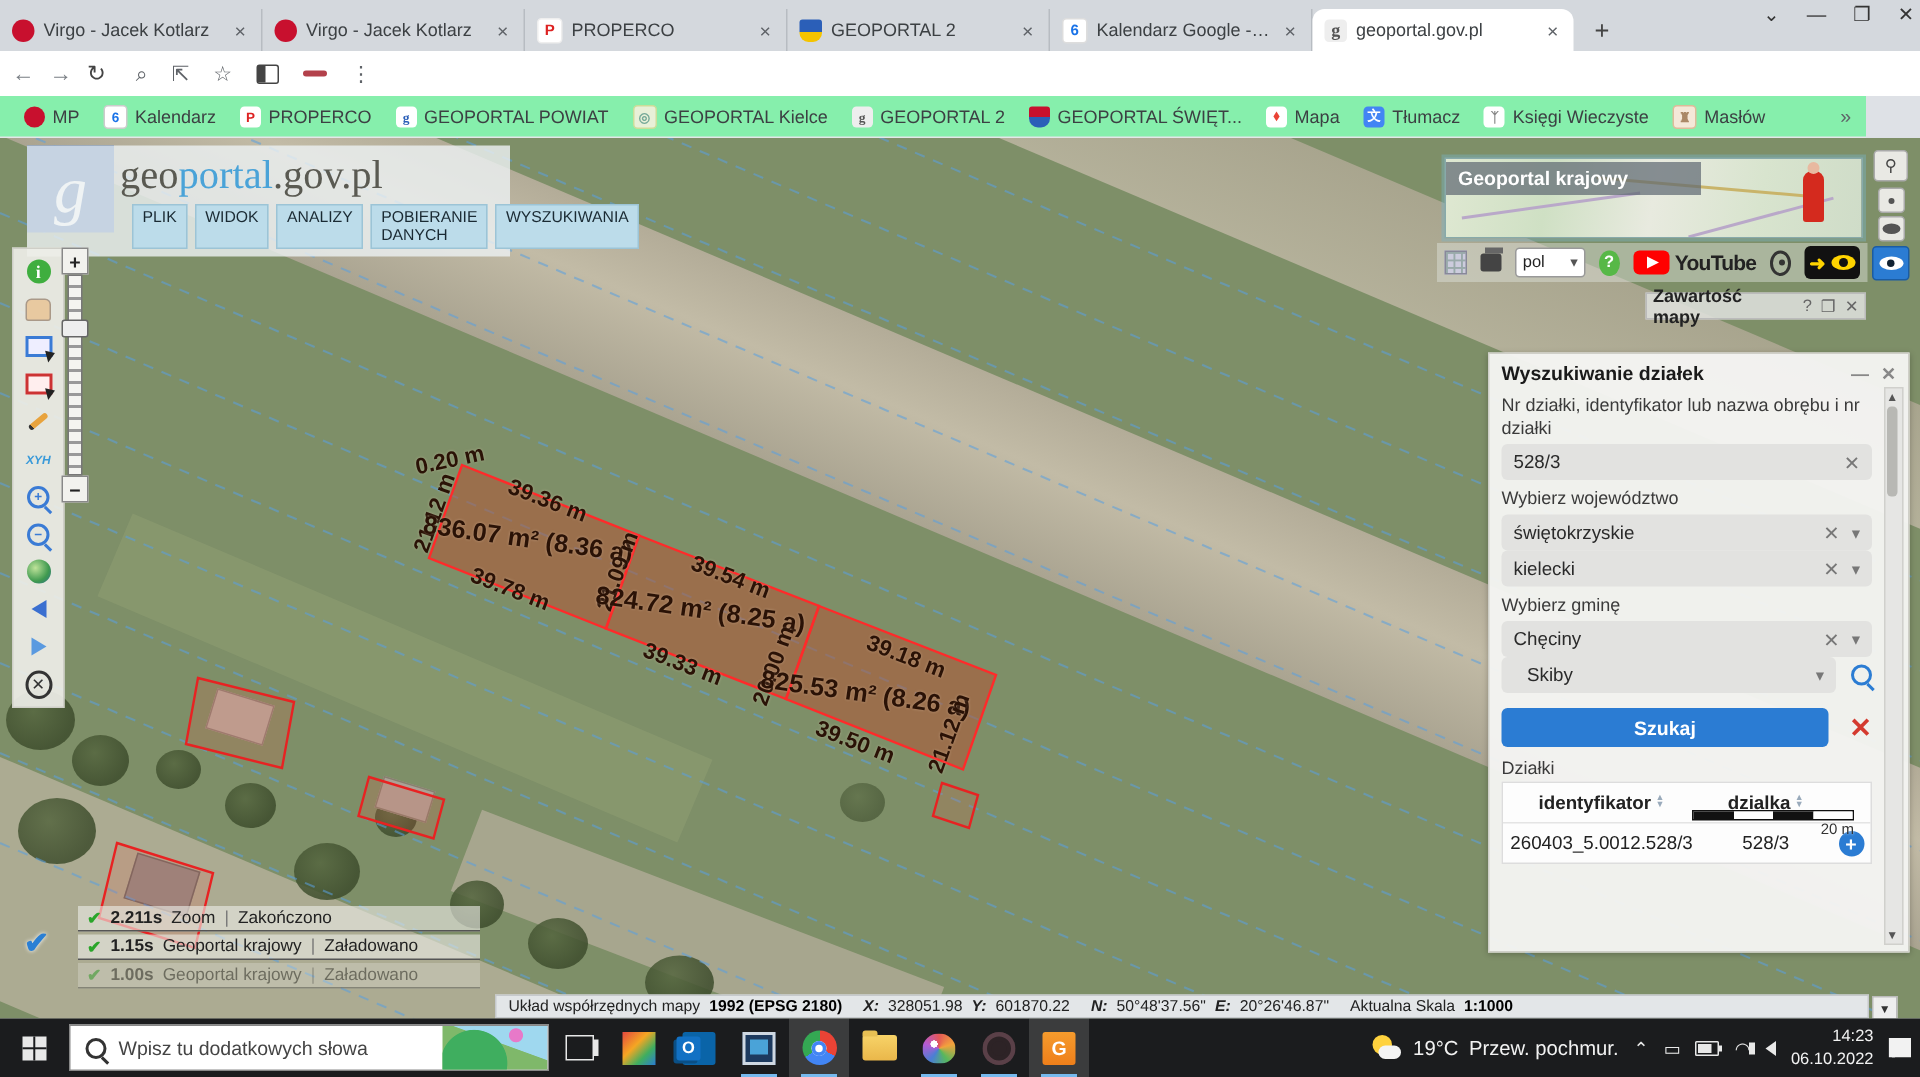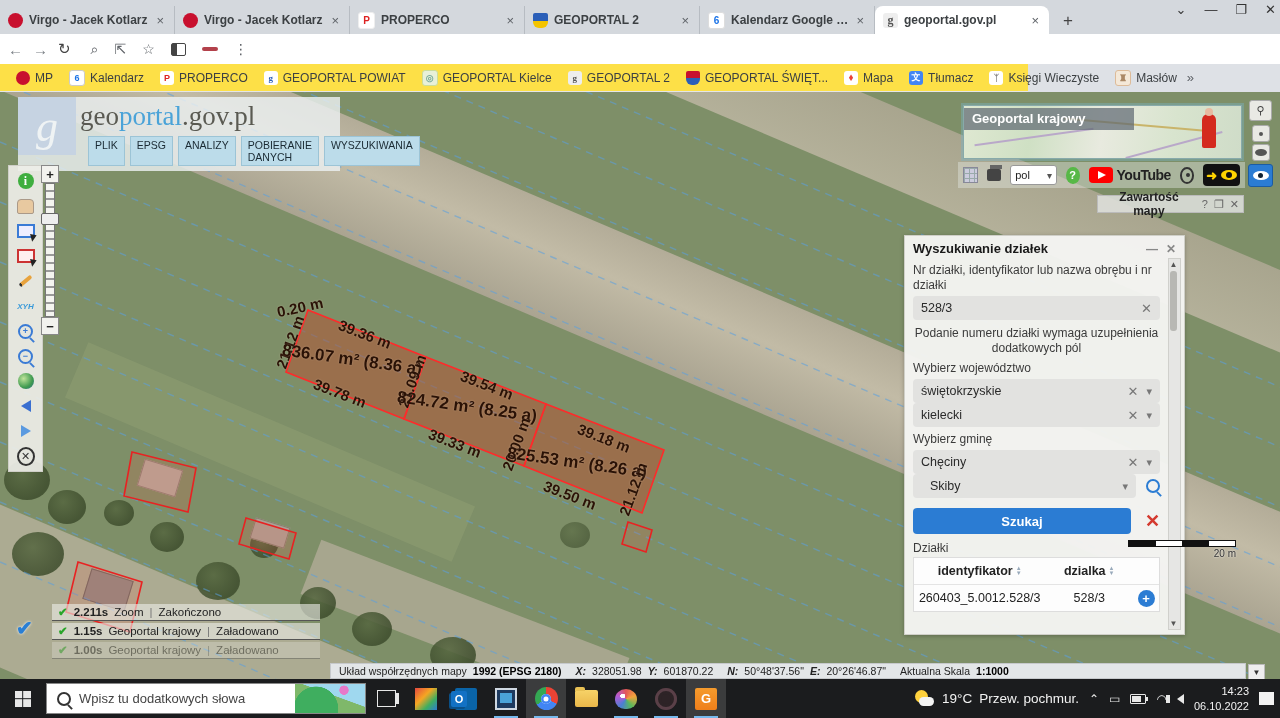--- a/index.html
+++ b/index.html
@@ -4,41 +4,41 @@
 <style>
   html,body{margin:0;padding:0;}
   body{width:1280px;height:718px;position:relative;overflow:hidden;
        font-family:"Liberation Sans",sans-serif;background:#dee1e6;font-size:12px;}
   .abs{position:absolute;}
   
   #tabstrip{left:0;top:0;width:1280px;height:34px;background:#d4d8dd;display:flex;align-items:flex-end;}
   .tab{height:28px;width:158px;display:flex;align-items:center;gap:6px;padding:0 8px;
        border-right:1px solid #b7bcc2;color:#3c4043;font-size:12px;}
   .tab.active{background:#fff;border-radius:8px 8px 0 0;border-right:none;}
-  .tab .tlabel{flex:1;white-space:nowrap;overflow:hidden;text-overflow:ellipsis;font-weight:bold;}
+  .tab .tlabel{flex:1;white-space:nowrap;overflow:hidden;text-overflow:ellipsis;}
   .tab .tclose{color:#5f6368;font-size:13px;padding:0 2px;}
   .fav{width:15px;height:15px;border-radius:3px;flex:0 0 auto;display:flex;align-items:center;justify-content:center;
        font-size:10px;font-weight:bold;color:#fff;}
   .fav-virgo{background:#c8102e;border-radius:50%;}
   .fav-properco{background:#fff;color:#d22;border:1px solid #eee;}
   .fav-shield{background:linear-gradient(180deg,#2b5fb8 55%,#f4c400 55%);border-radius:2px 2px 6px 6px;}
   .fav-cal{background:#fff;border:1px solid #ddd;color:#1a73e8;}
   .fav-geo{background:#eee;color:#555;font-family:"Liberation Serif",serif;font-size:12px;}
   #newtab{width:26px;height:26px;margin-left:6px;color:#444;font-size:17px;display:flex;align-items:center;justify-content:center;}
   #wincontrols{position:absolute;right:4px;top:2px;display:flex;gap:18px;color:#333;font-size:13px;align-items:center;}
   #addressbar{left:0;top:34px;width:1280px;height:30px;background:#fff;display:flex;align-items:center;gap:10px;padding:0 8px;box-sizing:border-box;}
   .navico{color:#7a7f85;font-size:15px;}
   #urlpill{flex:0 0 auto;width:940px;height:22px;background:#f1f3f4;border-radius:12px;display:flex;align-items:center;gap:8px;padding:0 12px;color:#202124;font-size:12.5px;}
   .lock{width:9px;height:7px;border:1.5px solid #5f6368;border-radius:2px;position:relative;margin-top:3px;}
   .lock:before{content:"";position:absolute;left:1px;top:-5px;width:5px;height:5px;border:1.5px solid #5f6368;border-bottom:none;border-radius:4px 4px 0 0;}
   #abicons{display:flex;gap:16px;align-items:center;margin-left:10px;color:#5f6368;font-size:14px;}
   .sidepanel-ico{width:13px;height:11px;border:1.5px solid #444;border-radius:2px;position:relative;}
   .sidepanel-ico:before{content:"";position:absolute;left:0;top:0;width:5px;height:11px;background:#444;}
   .ext-dash{width:16px;height:4px;background:#b3414b;border-radius:2px;}
-  #bookmarksbar{left:0;top:64px;width:1028px;height:28px;background:#fde047;border-bottom:1px solid #e4e6e8;
+  #bookmarksbar{left:0;top:64px;width:1244px;height:28px;background:#86efac;border-bottom:1px solid #e4e6e8;
        display:flex;align-items:center;gap:4px;padding:0 10px;box-sizing:border-box;}
   .bm{display:flex;align-items:center;gap:5px;color:#3c4043;font-size:12px;padding:2px 6px;white-space:nowrap;}
   .bmi{width:14px;height:14px;border-radius:3px;display:flex;align-items:center;justify-content:center;font-size:9px;font-weight:bold;color:#fff;}
   #bm-overflow{margin-left:auto;color:#5f6368;font-size:13px;}
   
   #map{left:0;top:92px;width:1280px;height:587px;background:#7e8f68;overflow:hidden;}
   .band{position:absolute;transform-origin:center;}
   .tree{position:absolute;border-radius:50%;background:radial-gradient(circle at 40% 35%,#55663f,#3d4c2c 70%);opacity:.85;}
   
   #gheader{left:18px;top:5px;display:flex;}
@@ -105,23 +105,23 @@
   .yeye:before{content:"";position:absolute;left:5px;top:2px;width:6px;height:6px;border-radius:50%;background:#111;}
   
   .edgebtn{background:#e9e9e4;border:1px solid #aaa;border-radius:3px;display:flex;align-items:center;justify-content:center;}
   .weye{width:12px;height:7px;background:#555;border-radius:50%;position:relative;}
   .beye{width:16px;height:9px;background:#fff;border-radius:50%;position:relative;}
   .beye:before{content:"";position:absolute;left:5.5px;top:2px;width:5px;height:5px;border-radius:50%;background:#123;}
   
   #zawartosc{left:1097px;top:103px;width:147px;height:18px;background:rgba(222,224,220,.88);border:1px solid #bbb;
              display:flex;align-items:center;font-weight:bold;color:#222;font-size:12px;padding:0 4px;box-sizing:border-box;}
   #zawartosc .zb{margin-left:6px;font-weight:normal;color:#666;font-size:11px;}
-  #zawartosc .zlabel{flex:1;text-align:center;}
-  
-  #spanel{left:904px;top:143px;width:281px;height:400px;background:rgba(244,244,242,.97);border:1px solid #cfcfc8;box-sizing:border-box;
+  #zawartosc .zlabel{flex:1;}
+  
+  #spanel{left:992px;top:143px;width:281px;height:400px;background:rgba(244,244,242,.97);border:1px solid #cfcfc8;box-sizing:border-box;
           box-shadow:0 1px 4px rgba(0,0,0,.25);}
   #spanel-title{display:flex;align-items:center;font-weight:bold;font-size:13px;color:#1a1a1a;padding:5px 8px 2px 8px;}
   #spanel-title .flex1{flex:1;}
   #spanel-title .pbtn{color:#888;margin-left:8px;font-size:12px;}
   .scontent{padding:0 24px 0 8px;}
   .slabel{color:#3b3b3b;font-size:12px;margin:5px 0 3px 0;line-height:1.25;}
   .sinput{height:24px;background:#e2e2e0;border-radius:4px;display:flex;align-items:center;padding:0 8px;color:#2a2a2a;font-size:12.5px;}
   .sinput .flex1{flex:1;}
   .sclear{color:#777;font-size:13px;}
   .schev{color:#777;font-size:11px;margin-left:8px;}
@@ -377,21 +377,21 @@
   <span class="mlabel marea" style="left:577px;top:371px;transform:translate(-50%,-50%) rotate(8deg);">825.53 m² (8.26 a)</span>
   <span class="mlabel" style="left:570px;top:403px;transform:translate(-50%,-50%) rotate(21deg);">39.50 m</span>
   <span class="mlabel" style="left:633px;top:397px;transform:translate(-50%,-50%) rotate(-70deg);">21.12 m</span>
 
   <div class="abs" id="gheader">
     <div id="glogo">g</div>
     <div id="gtitlebox" style="margin-left:-58px;padding-left:0;">
       <div id="gtitle"><span>geo</span><span class="blue">portal</span><span>.gov.pl</span></div>
       <div id="gmenu" style="margin-left:62px;">
         <span class="gmenu-item">PLIK</span>
-        <span class="gmenu-item">EPSG</span>
+        <span class="gmenu-item">WIDOK</span>
         <span class="gmenu-item">ANALIZY</span>
         <span class="gmenu-item">POBIERANIE DANYCH</span>
         <span class="gmenu-item">WYSZUKIWANIA</span>
       </div>
     </div>
   </div>
 
   <div class="abs" id="ltoolbar">
     <div class="tico">
         <div class="ico-info">i</div>
@@ -492,21 +492,20 @@
       <span class="flex1">Wyszukiwanie działek</span>
       <span class="pbtn">—</span>
       <span class="pbtn">✕</span>
     </div>
     <div class="scontent">
       <div class="slabel">Nr działki, identyfikator lub nazwa obrębu i nr działki</div>
       <div class="sinput">
         <span class="flex1">528/3</span>
         <span class="sclear">✕</span>
       </div>
-      <div class="shint">Podanie numeru działki wymaga uzupełnienia dodatkowych pól</div>
       <div class="slabel">Wybierz województwo</div>
       <div class="sinput">
         <span class="flex1">świętokrzyskie</span>
         <span class="sclear">✕</span>
         <span class="schev">▾</span>
       </div>
       <div class="sinput">
         <span class="flex1">kielecki</span>
         <span class="sclear">✕</span>
         <span class="schev">▾</span>

